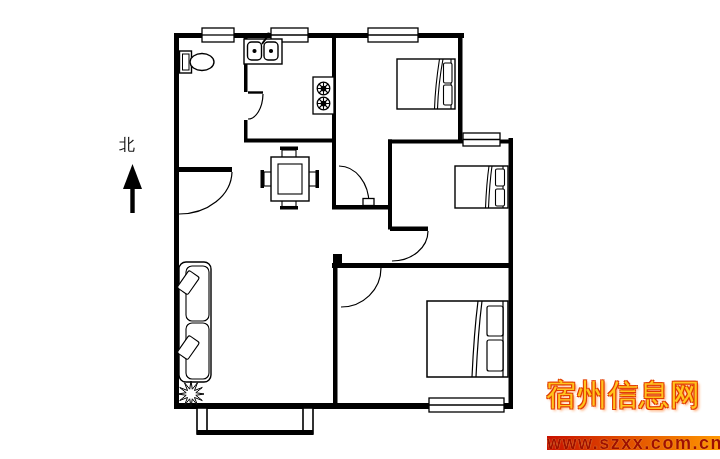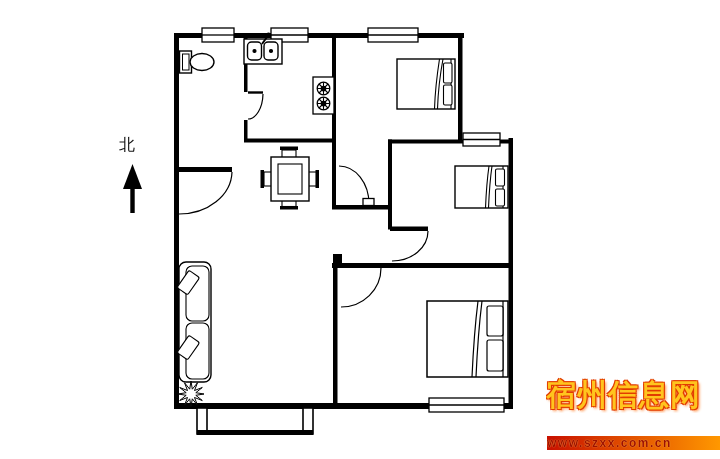--- a/index.html
+++ b/index.html
@@ -3,31 +3,31 @@
 <meta charset="utf-8">
 <style>
   html,body{margin:0;padding:0;}
   body{width:720px;height:459px;background:#fff;overflow:hidden;
        font-family:"Liberation Sans","DejaVu Sans",sans-serif;}
   #stage{position:relative;width:720px;height:459px;background:var(--background,#fff);}
   #plan-svg{position:absolute;left:0;top:0;color:var(--line-color,#000);}
   .north-label{position:absolute;left:110px;top:135px;width:34px;text-align:center;
        font-size:16px;color:#111;font-weight:400;}
   .wm-name{position:absolute;left:546px;top:375px;width:174px;height:38px;
-       font-size:30px;font-weight:bold;letter-spacing:1px;white-space:nowrap;overflow:hidden;
+       font-size:30px;font-weight:normal;letter-spacing:1px;white-space:nowrap;overflow:hidden;
        color:var(--name-color,#ffc41e);
        text-shadow:-1px -1px 0 var(--name-outline-color,#e23c00),
                     1px -1px 0 var(--name-outline-color,#e23c00),
                    -1px  1px 0 var(--name-outline-color,#e23c00),
                     1px  1px 0 var(--name-outline-color,#e23c00),
                     2px  2px 3px #ff8a3c;}
   .wm-bar{position:absolute;left:547px;top:436px;width:173px;height:14px;
        background:linear-gradient(90deg,var(--bar-gradient-left,#c81000),var(--bar-gradient-right,#ff9800));
        overflow:hidden;white-space:nowrap;}
-  .wm-url{display:block;font-size:12px;font-weight:bold;letter-spacing:1.5px;line-height:14px;
+  .wm-url{display:block;font-size:18px;font-weight:bold;letter-spacing:1.5px;line-height:14px;
        color:var(--url-text-color,#a01000);text-shadow:0 0 1px #ffdd66;}
 </style>
 </head>
 <body>
 
 <div id="stage">
 
   <svg id="plan-svg" width="720" height="459" viewBox="0 0 720 459">
 
     <g fill="currentColor">

